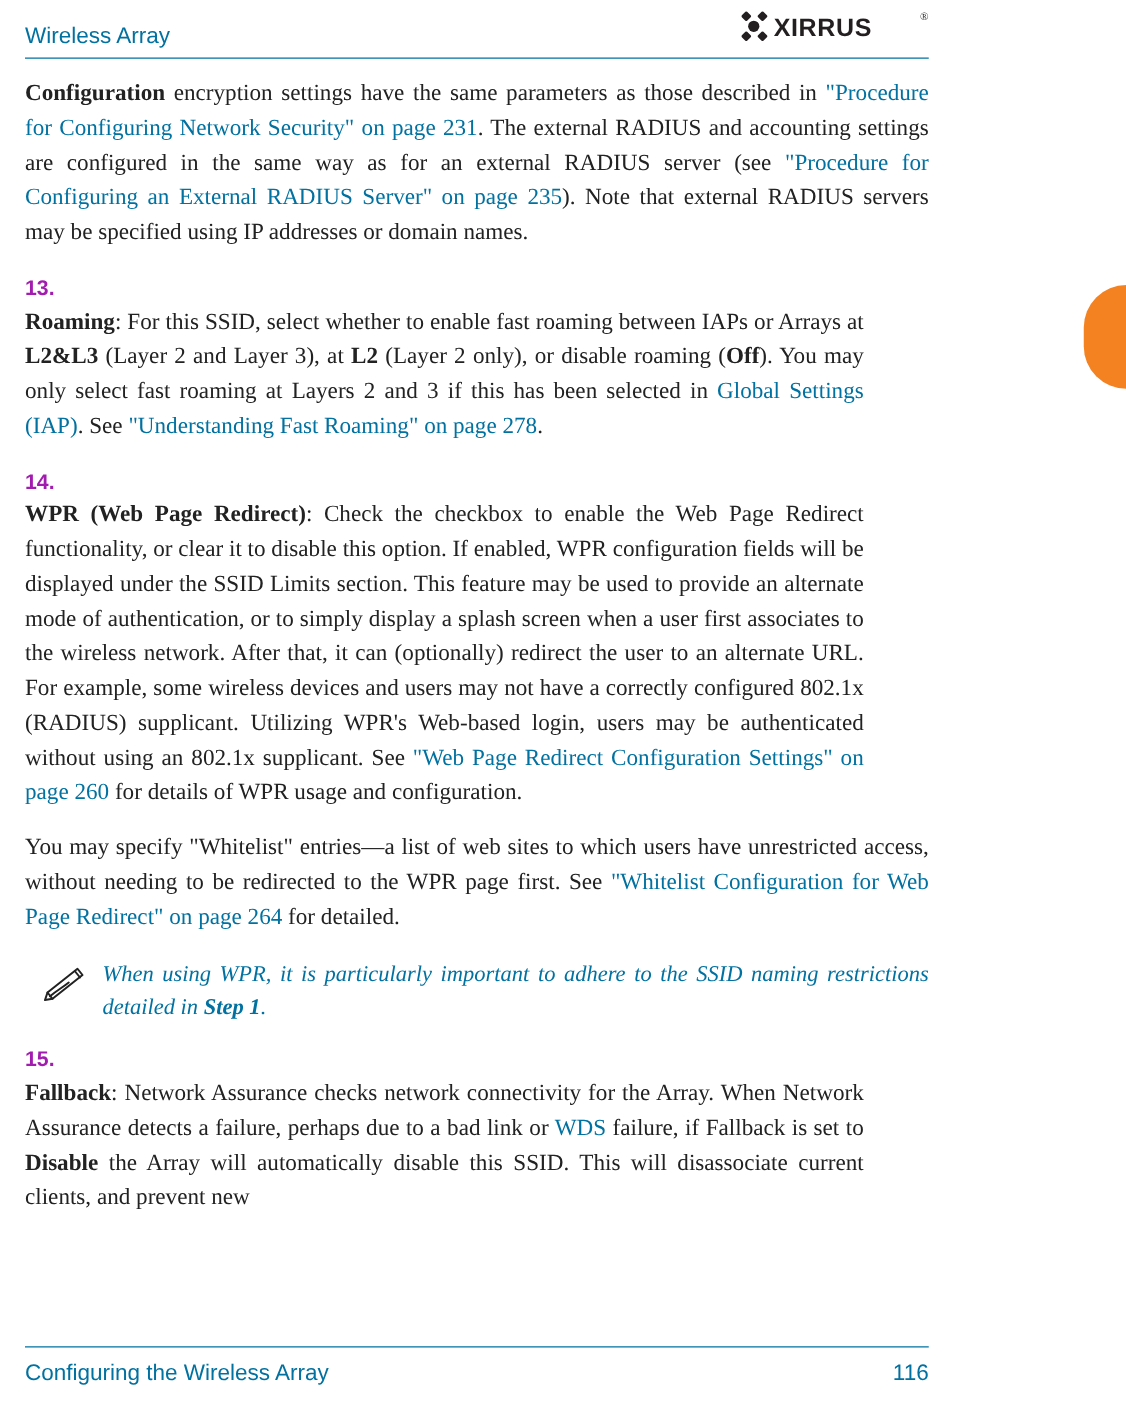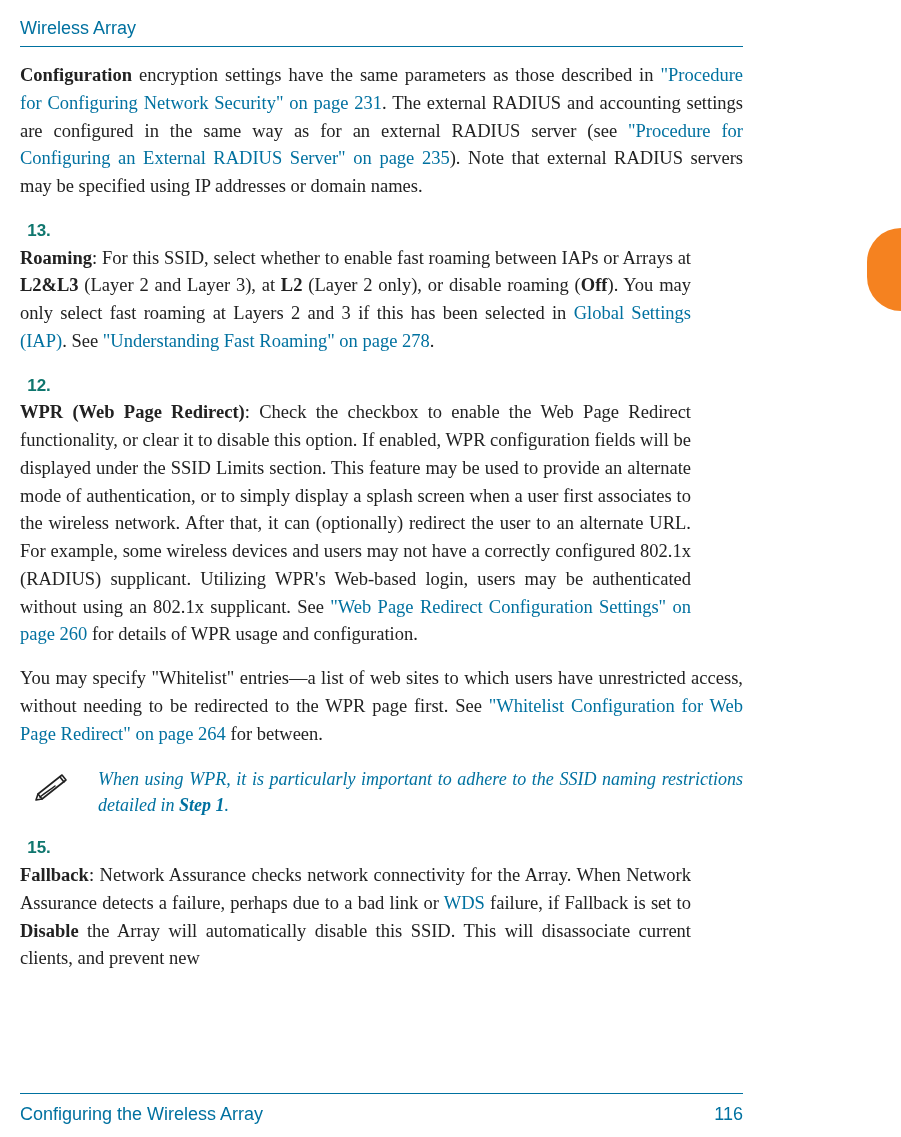--- a/index.html
+++ b/index.html
@@ -65,105 +65,118 @@
     line-height: 1.50;
   }
   .item {
     margin-bottom: 16px;
   }
   .item .num {
     display: inline-block;
     width: 48px;
     vertical-align: top;
     font-weight: bold;
-    color: #0f766e;
+    color: #a21caf;
     font-family: Arial, Helvetica, sans-serif;
     font-size: 17px;
-    text-align: center;
+    text-align: left;
     padding-right: 10px;
     box-sizing: border-box;
     padding-top: 1px;
   }
   .item .body {
     display: inline-block;
     vertical-align: top;
     width: calc(100% - 52px);
     text-align: justify;
   }
   .cont-body {
     text-align: justify;
     margin-bottom: 16px;
   }
   .bold { font-weight: bold; }
   .link { color: #0071a0; }
   .note-row {
     display: flex;
     align-items: flex-start;
-    gap: 26px;
+    gap: 10px;
     margin: 18px 0 16px 0;
     padding-left: 12px;
   }
   .note-icon {
     flex: 0 0 auto;
     padding-top: 4px;
   }
   .note-text {
     font-style: italic;
     color: #0071a0;
     font-size: 18px;
     line-height: 1.45;
     text-align: justify;
   }
   .note-text .step { font-weight: bold; font-style: italic; }
   .footer {
     position: absolute;
     left: 20px;
     right: 158px;
-    bottom: 12px;
+    bottom: 28px;
     border-top: 1px solid #0071a0;
     padding-top: 10px;
     font-family: Arial, Helvetica, sans-serif;
     color: #0071a0;
     font-size: 18px;
     display: flex;
     justify-content: space-between;
   }
 </style>
 </head>
 <body>
 <div class="page">
 
 <div class="header">
   <span class="header-title">Wireless Array</span>
 </div>
+<div class="logo">
+  <svg width="150" height="30" viewBox="0 0 150 30">
+    <g fill="#231f20">
+      <circle cx="10" cy="15" r="4.5"></circle>
+      <rect x="1" y="4" width="6" height="6" rx="1" transform="rotate(45 4 7)"></rect>
+      <rect x="1" y="20" width="6" height="6" rx="1" transform="rotate(45 4 23)"></rect>
+      <rect x="14" y="4" width="6" height="6" rx="1" transform="rotate(45 17 7)"></rect>
+      <rect x="14" y="20" width="6" height="6" rx="1" transform="rotate(45 17 23)"></rect>
+      <text x="26" y="23" font-family="Arial Black, Arial, sans-serif" font-weight="900" font-size="20" letter-spacing="0.5">XIRRUS</text>
+    </g>
+    <text x="143" y="10" font-size="9" fill="#231f20">®</text>
+  </svg>
+</div>
 <div class="rule-top"></div>
 
 <div class="side-tab"></div>
 
 <div class="content">
 
   <div class="cont-body">
     <span class="bold">Configuration</span><span> encryption settings have the same parameters as those described in </span><span class="link">"Procedure for Configuring Network Security" on page 231</span><span>. The external RADIUS and accounting settings are configured in the same way as for an external RADIUS server (see </span><span class="link">"Procedure for Configuring an External RADIUS Server" on page 235</span><span>). Note that external RADIUS servers may be specified using IP addresses or domain names.</span>
   </div>
 
   <div class="item">
     <span class="num">13.</span>
     <span class="body">
       <span class="bold">Roaming</span><span>: For this SSID, select whether to enable fast roaming between IAPs or Arrays at </span><span class="bold">L2&amp;L3</span><span> (Layer 2 and Layer 3), at </span><span class="bold">L2</span><span> (Layer 2 only), or disable roaming (</span><span class="bold">Off</span><span>). You may only select fast roaming at Layers 2 and 3 if this has been selected in </span><span class="link">Global Settings (IAP)</span><span>. See </span><span class="link">"Understanding Fast Roaming" on page 278</span><span>.</span>
     </span>
   </div>
 
   <div class="item">
-    <span class="num">12.</span>
+    <span class="num">14.</span>
     <span class="body">
       <span class="bold">WPR (Web Page Redirect)</span><span>: Check the checkbox to enable the Web Page Redirect functionality, or clear it to disable this option. If enabled, WPR configuration fields will be displayed under the SSID Limits section. This feature may be used to provide an alternate mode of authentication, or to simply display a splash screen when a user first associates to the wireless network. After that, it can (optionally) redirect the user to an alternate URL. For example, some wireless devices and users may not have a correctly configured 802.1x (RADIUS) supplicant. Utilizing WPR's Web-based login, users may be authenticated without using an 802.1x supplicant. See </span><span class="link">"Web Page Redirect Configuration Settings" on page 260</span><span> for details of WPR usage and configuration.</span>
     </span>
   </div>
   <div class="cont-body">
-    <span>You may specify "Whitelist" entries—a list of web sites to which users have unrestricted access, without needing to be redirected to the WPR page first. See </span><span class="link">"Whitelist Configuration for Web Page Redirect" on page 264</span><span> for between.</span>
+    <span>You may specify "Whitelist" entries—a list of web sites to which users have unrestricted access, without needing to be redirected to the WPR page first. See </span><span class="link">"Whitelist Configuration for Web Page Redirect" on page 264</span><span> for detailed.</span>
   </div>
 
   <div class="note-row">
     <div class="note-icon">
       <svg width="40" height="34" viewBox="0 0 40 34">
         <g stroke="#222" stroke-width="1.6" fill="none" stroke-linecap="round" stroke-linejoin="round">
           <path d="M6 24 L30 5 L34 10 L10 29 L4 30 Z"></path>
           <path d="M8 27 C14 22 18 20 23 16"></path>
           <path d="M6 24 L10 29"></path>
           <path d="M28 7 L32 12"></path>

